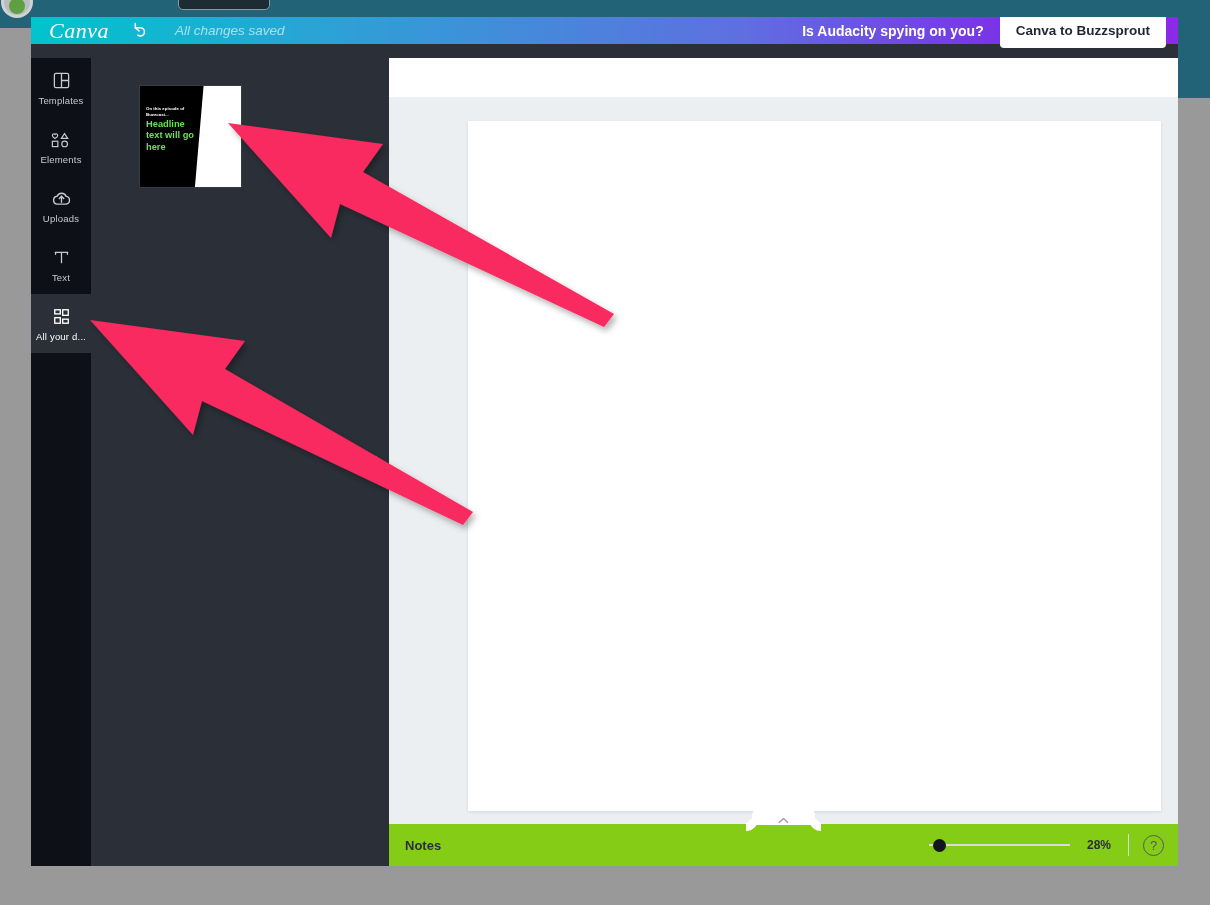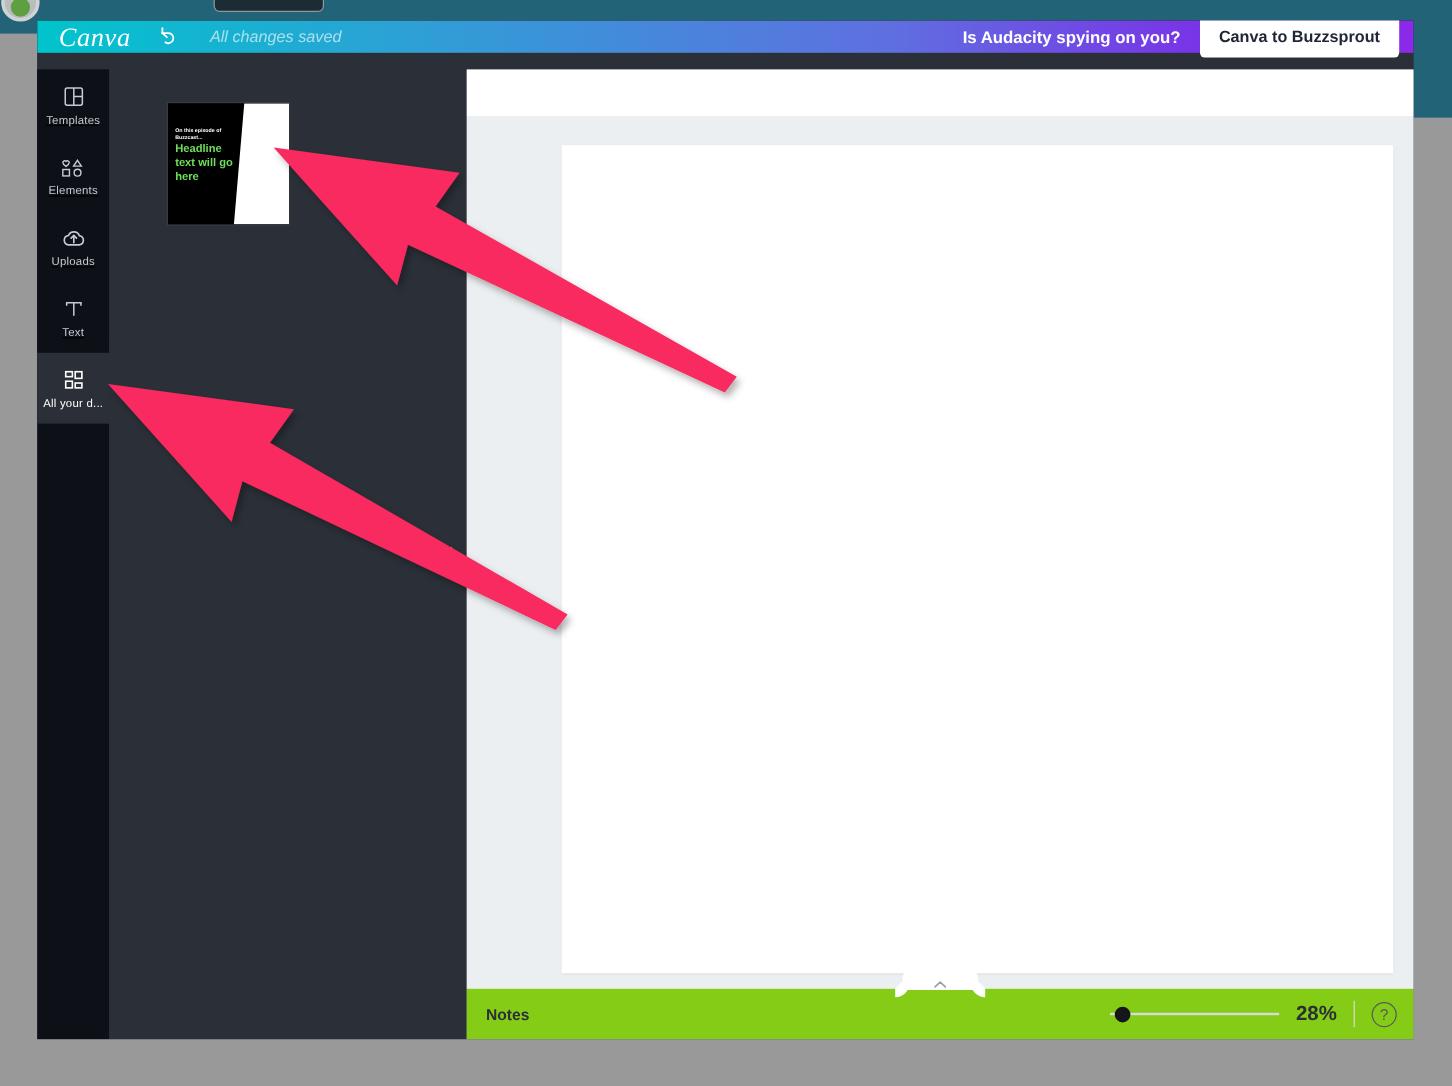--- a/index.html
+++ b/index.html
@@ -97,21 +97,21 @@
     color: #c6cad1; cursor: pointer; user-select: none;
   }
   .rail-item .rail-icon {
     height: 22px; display: flex; align-items: center; justify-content: center;
     margin-bottom: 3px;
   }
   .rail-item .rail-label {
     font-size: 9.5px; letter-spacing: 0.2px; white-space: nowrap;
   }
   .rail-item.active { background: #2b3038; }
-  .rail-group-a { border-radius: 0 0 10px 0; overflow: hidden; background: #0d1117; text-decoration: underline; }
+  .rail-group-a { border-radius: 0 0 10px 0; overflow: hidden; background: #0d1117; }
 
   
   #panel {
     position: absolute; left: 60px; top: 41px; width: 298px; height: 808px;
     background: #2b3038;
   }
   #thumb {
     position: absolute; left: 49px; top: 28px;
     width: 101px; height: 101px;
     background: #000000; overflow: hidden; cursor: pointer;
@@ -196,22 +196,22 @@
     display: flex; align-items: center; cursor: pointer;
   }
   #zoom-track {
     position: absolute; left: 0; right: 0; height: 2px; background: #d8dbde;
   }
   #zoom-knob {
     position: absolute; left: 0px; width: 13px; height: 13px;
     border-radius: 50%; background: #14161a; cursor: grab;
   }
   #zoom-value {
-    font-size: 17px; font-weight: bold; color: #2b3038;
-    min-width: 30px; text-align: left;
+    font-size: 12px; font-weight: bold; color: #2b3038;
+    min-width: 30px; text-align: center;
   }
   #zoom-divider { width: 1px; height: 22px; background: #d8dbde; }
   #help-btn {
     width: 21px; height: 21px; border-radius: 50%;
     border: 1.5px solid #54585f; color: #54585f;
     font-size: 13px; display: flex; align-items: center; justify-content: center;
     cursor: pointer;
   }
 
   

